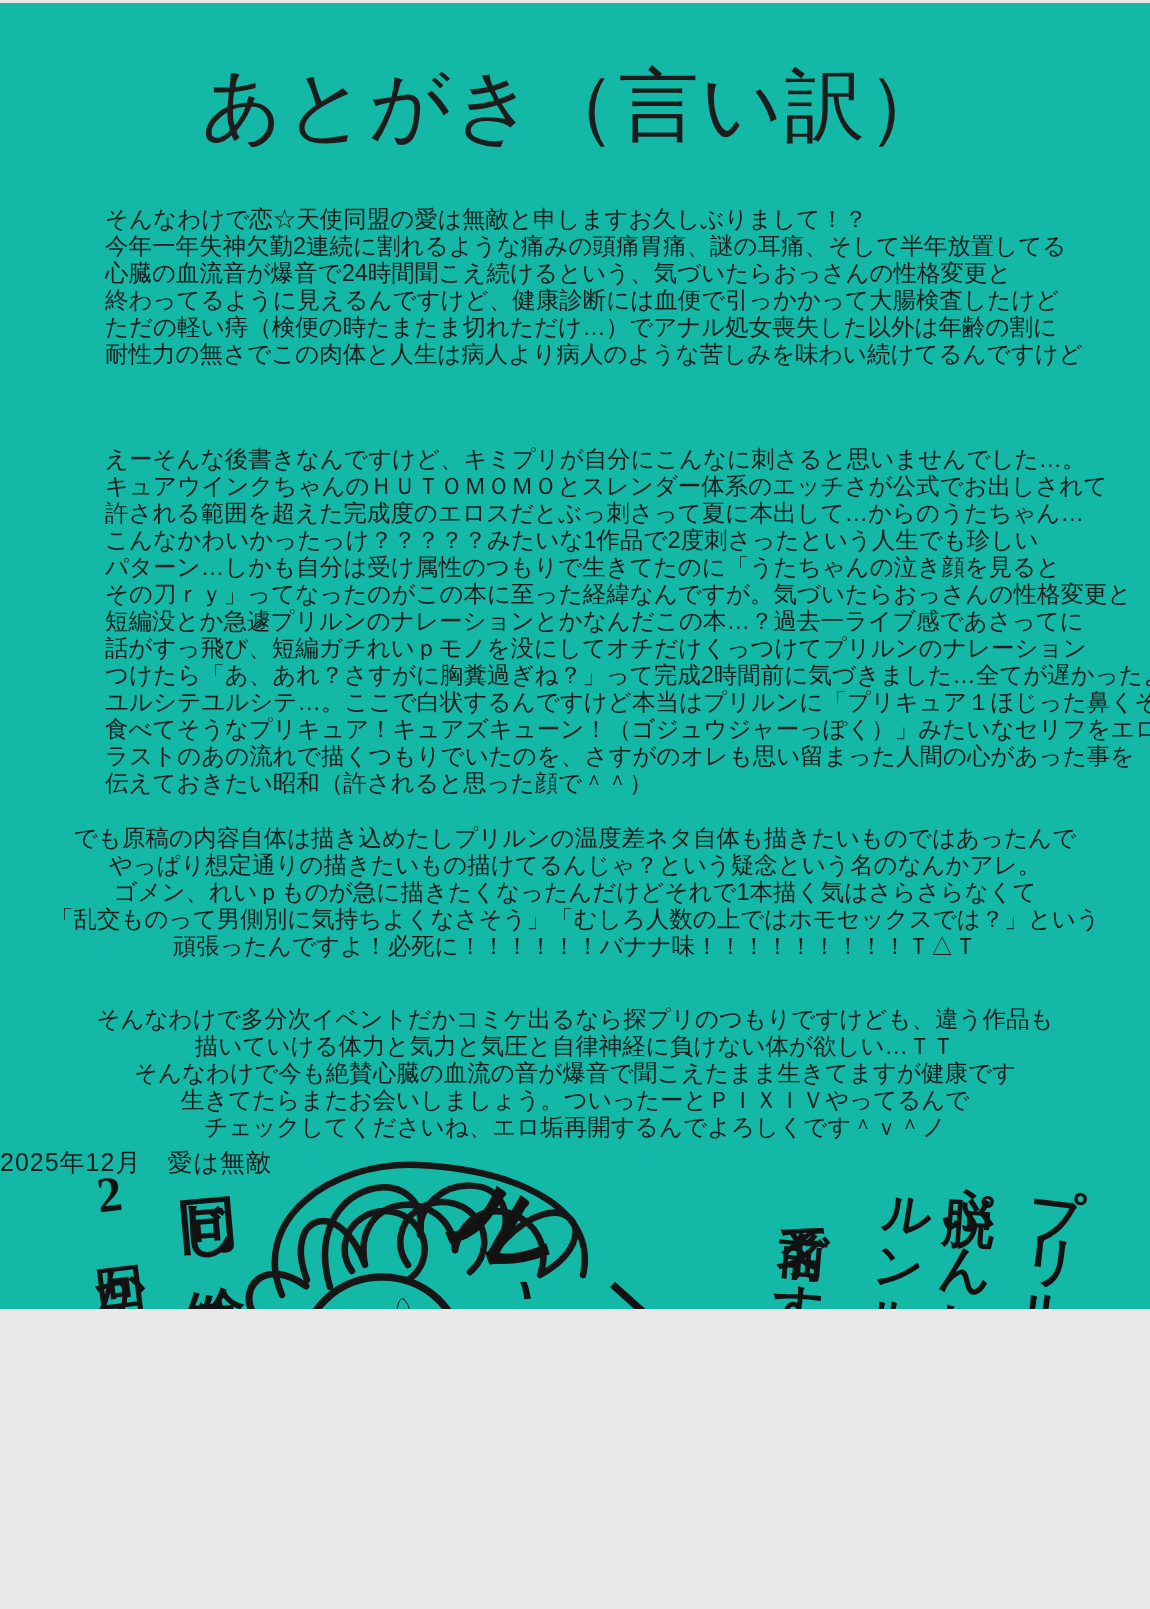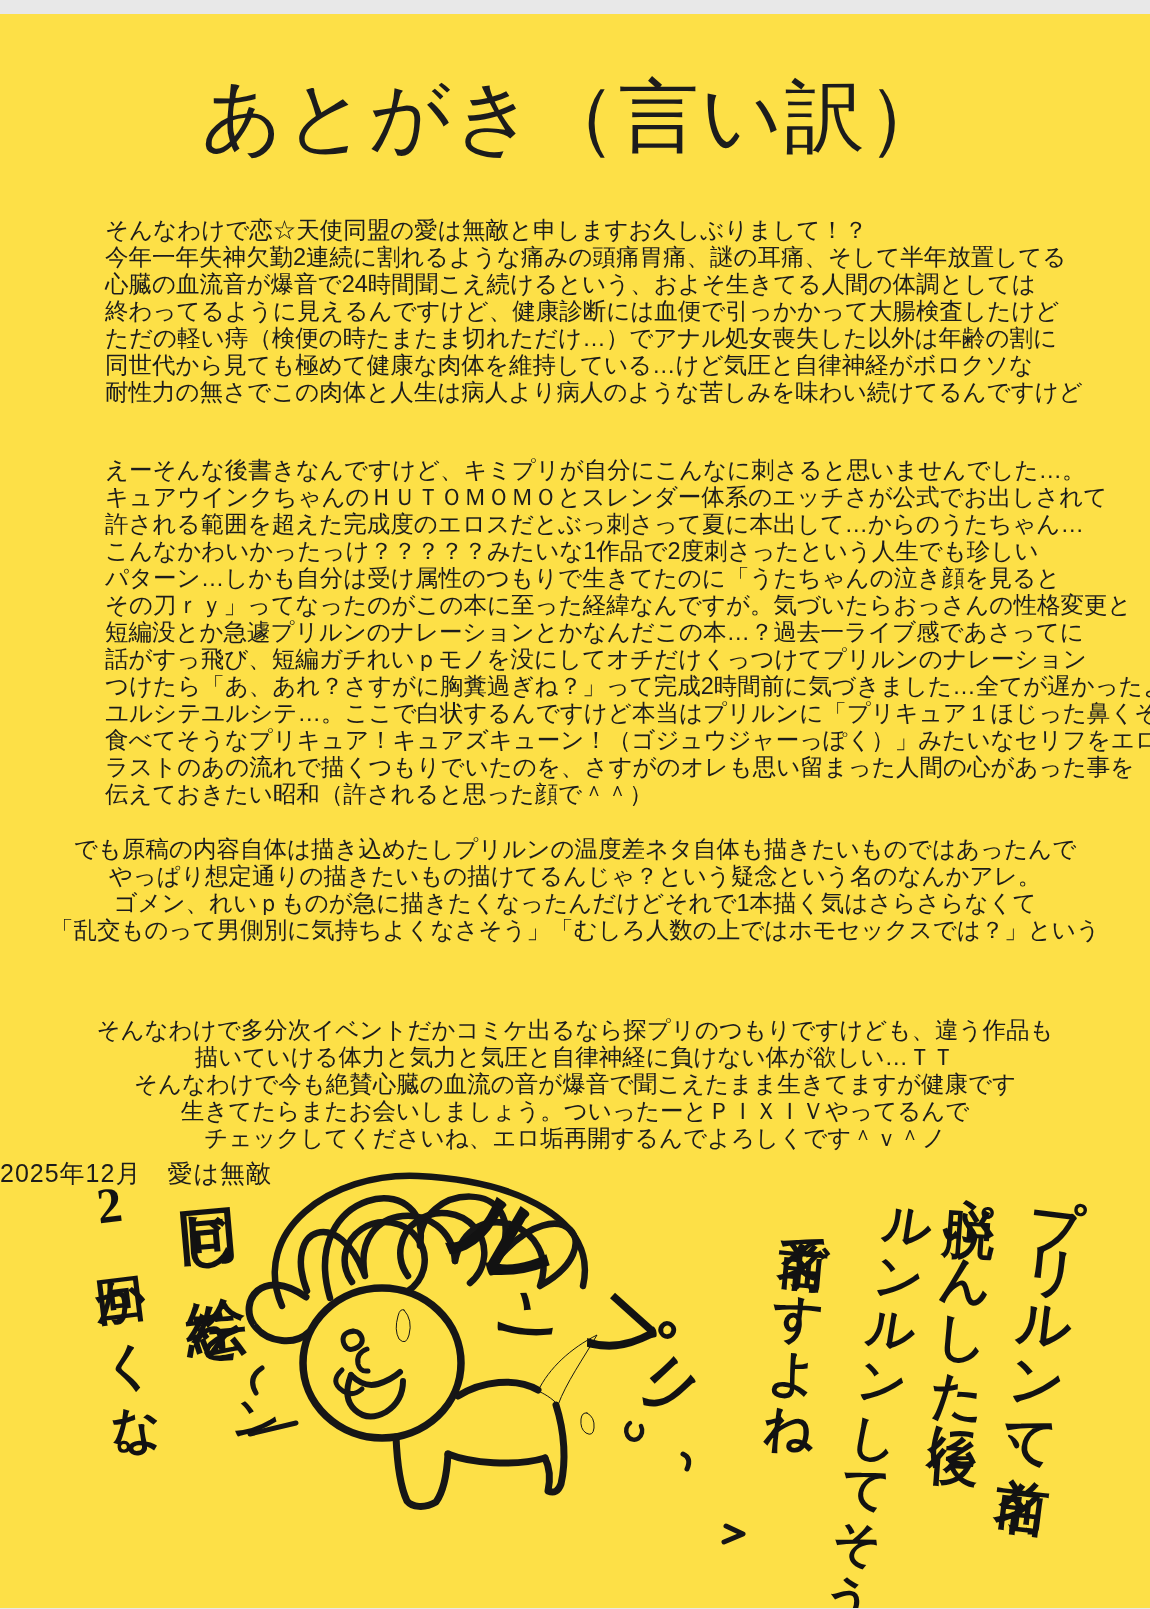--- a/index.html
+++ b/index.html
@@ -1,21 +1,21 @@
 <!DOCTYPE html>
 <html><head>
 <meta charset="utf-8">
 <style>
   html,body{margin:0;padding:0;background:#e8e8e8;}
   .page{
     position:relative;
     width:1150px;
-    height:1594px;
-    margin:14px auto;
-    background:#fde047;
+    height:1306px;
+    margin:3px auto;
+    background:#14b8a6;
     overflow:hidden;
     color:#1c1c1c;
     font-family:"Liberation Sans",sans-serif;
   }
   .title{
     position:absolute;
     top:50px;
     left:0;
     width:1150px;
     text-align:center;
@@ -77,24 +77,23 @@
 </head>
 <body>
 
 <div class="page">
 
   <div class="title">あとがき（言い訳）</div>
 
   <div class="tblock left" style="top:203px;">
       <div class="tline">そんなわけで恋☆天使同盟の愛は無敵と申しますお久しぶりまして！？</div>
       <div class="tline">今年一年失神欠勤2連続に割れるような痛みの頭痛胃痛、謎の耳痛、そして半年放置してる</div>
-      <div class="tline">心臓の血流音が爆音で24時間聞こえ続けるという、およそ生きてる人間の体調としては</div>
+      <div class="tline">心臓の血流音が爆音で24時間聞こえ続けるという、気づいたらおっさんの性格変更と</div>
       <div class="tline">終わってるように見えるんですけど、健康診断には血便で引っかかって大腸検査したけど</div>
       <div class="tline">ただの軽い痔（検便の時たまたま切れただけ…）でアナル処女喪失した以外は年齢の割に</div>
-      <div class="tline">同世代から見ても極めて健康な肉体を維持している…けど気圧と自律神経がボロクソな</div>
       <div class="tline">耐性力の無さでこの肉体と人生は病人より病人のような苦しみを味わい続けてるんですけど</div>
     </div>
 
   <div class="tblock left" style="top:443px;">
       <div class="tline">えーそんな後書きなんですけど、キミプリが自分にこんなに刺さると思いませんでした…。</div>
       <div class="tline">キュアウインクちゃんのＨＵＴＯＭＯＭＯとスレンダー体系のエッチさが公式でお出しされて</div>
       <div class="tline">許される範囲を超えた完成度のエロスだとぶっ刺さって夏に本出して…からのうたちゃん…</div>
       <div class="tline">こんなかわいかったっけ？？？？？みたいな1作品で2度刺さったという人生でも珍しい</div>
       <div class="tline">パターン…しかも自分は受け属性のつもりで生きてたのに「うたちゃんの泣き顔を見ると</div>
       <div class="tline">その刀ｒｙ」ってなったのがこの本に至った経緯なんですが。気づいたらおっさんの性格変更と</div>
@@ -105,20 +104,21 @@
       <div class="tline">食べてそうなプリキュア！キュアズキューン！（ゴジュウジャーっぽく）」みたいなセリフをエロの</div>
       <div class="tline">ラストのあの流れで描くつもりでいたのを、さすがのオレも思い留まった人間の心があった事を</div>
       <div class="tline">伝えておきたい昭和（許されると思った顔で＾＾）</div>
     </div>
 
   <div class="tblock center" style="top:822px;">
       <div class="tline">でも原稿の内容自体は描き込めたしプリルンの温度差ネタ自体も描きたいものではあったんで</div>
       <div class="tline">やっぱり想定通りの描きたいもの描けてるんじゃ？という疑念という名のなんかアレ。</div>
       <div class="tline">ゴメン、れいｐものが急に描きたくなったんだけどそれで1本描く気はさらさらなくて</div>
       <div class="tline">「乱交ものって男側別に気持ちよくなさそう」「むしろ人数の上ではホモセックスでは？」という</div>
+      <div class="tline">頑張ったんですよ！必死に！！！！！！バナナ味！！！！！！！！！Ｔ△Ｔ</div>
     </div>
 
   <div class="tblock center" style="top:1003px;">
       <div class="tline">そんなわけで多分次イベントだかコミケ出るなら探プリのつもりですけども、違う作品も</div>
       <div class="tline">描いていける体力と気力と気圧と自律神経に負けない体が欲しい…ＴＴ</div>
       <div class="tline">そんなわけで今も絶賛心臓の血流の音が爆音で聞こえたまま生きてますが健康です</div>
       <div class="tline">生きてたらまたお会いしましょう。ついったーとＰＩＸＩＶやってるんで</div>
       <div class="tline">チェックしてくださいね、エロ垢再開するんでよろしくです＾ｖ＾ノ</div>
     </div>
 

